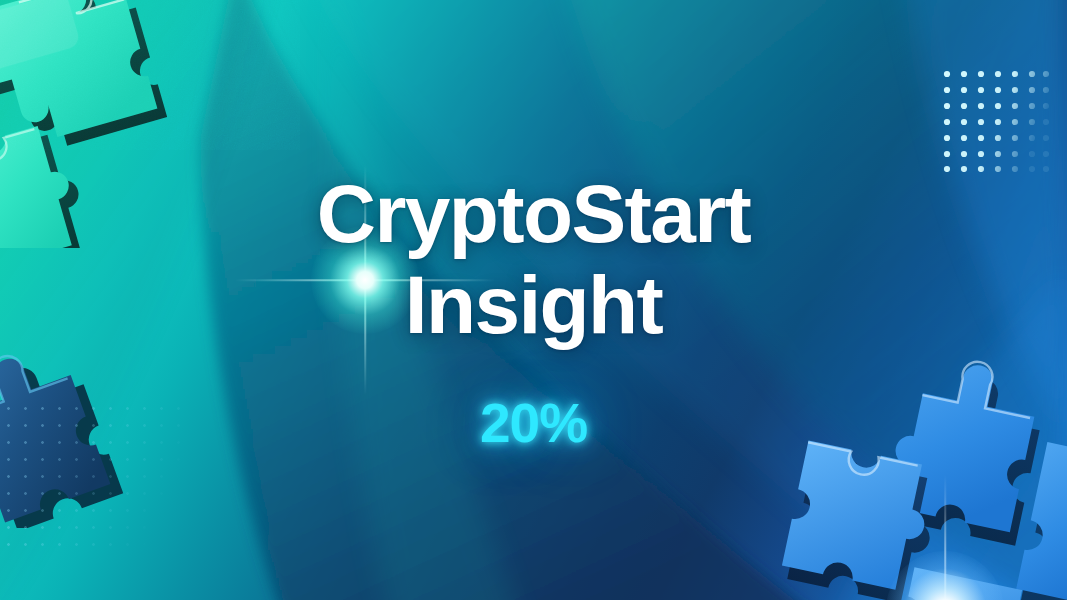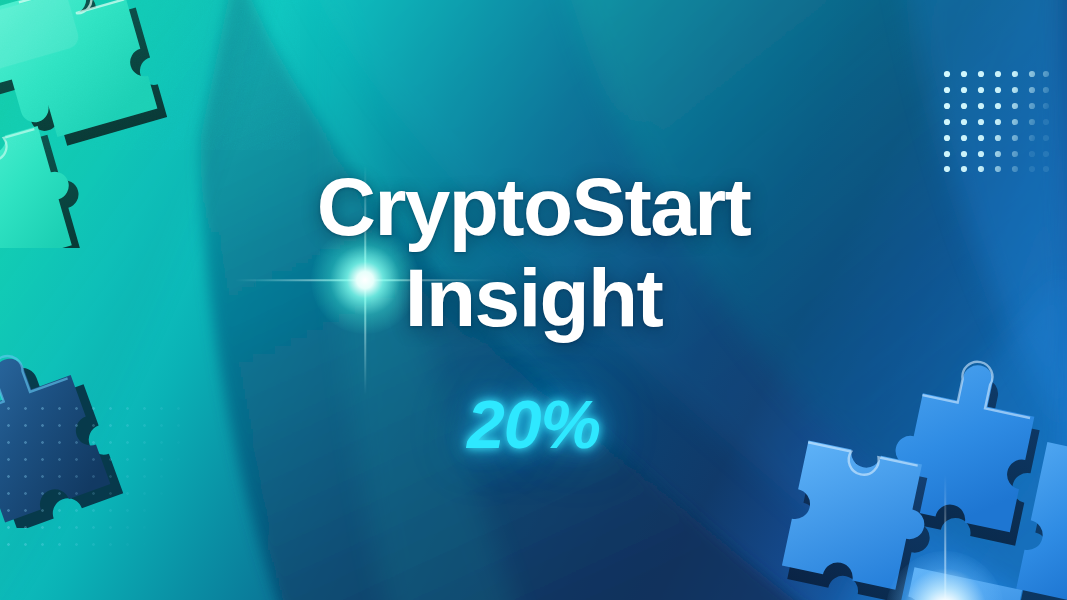--- a/index.html
+++ b/index.html
@@ -125,29 +125,28 @@
     letter-spacing:-1.6px;
     text-shadow:0 3px 18px rgba(3,20,45,.42), 0 1px 3px rgba(3,20,45,.30);
     white-space:nowrap;
   }
   #title-line-2{ margin-top:4px; }
 
   #percent{
     margin-top:48px;
     color:#2ee8ff;
     font-weight:700;
-    font-size:68px;
+    font-size:55px;
     line-height:1;
     letter-spacing:-1px;
     text-shadow:
       0 0 8px rgba(60,235,255,.95),
       0 0 20px rgba(40,215,255,.80),
       0 0 42px rgba(30,190,255,.55),
       0 0 72px rgba(25,170,255,.32);
-    font-style: italic;
   }
 </style>
 </head>
 <body>
 
 <div id="banner">
 
   <div class="bg-base"></div>
 
   <div class="blades">

